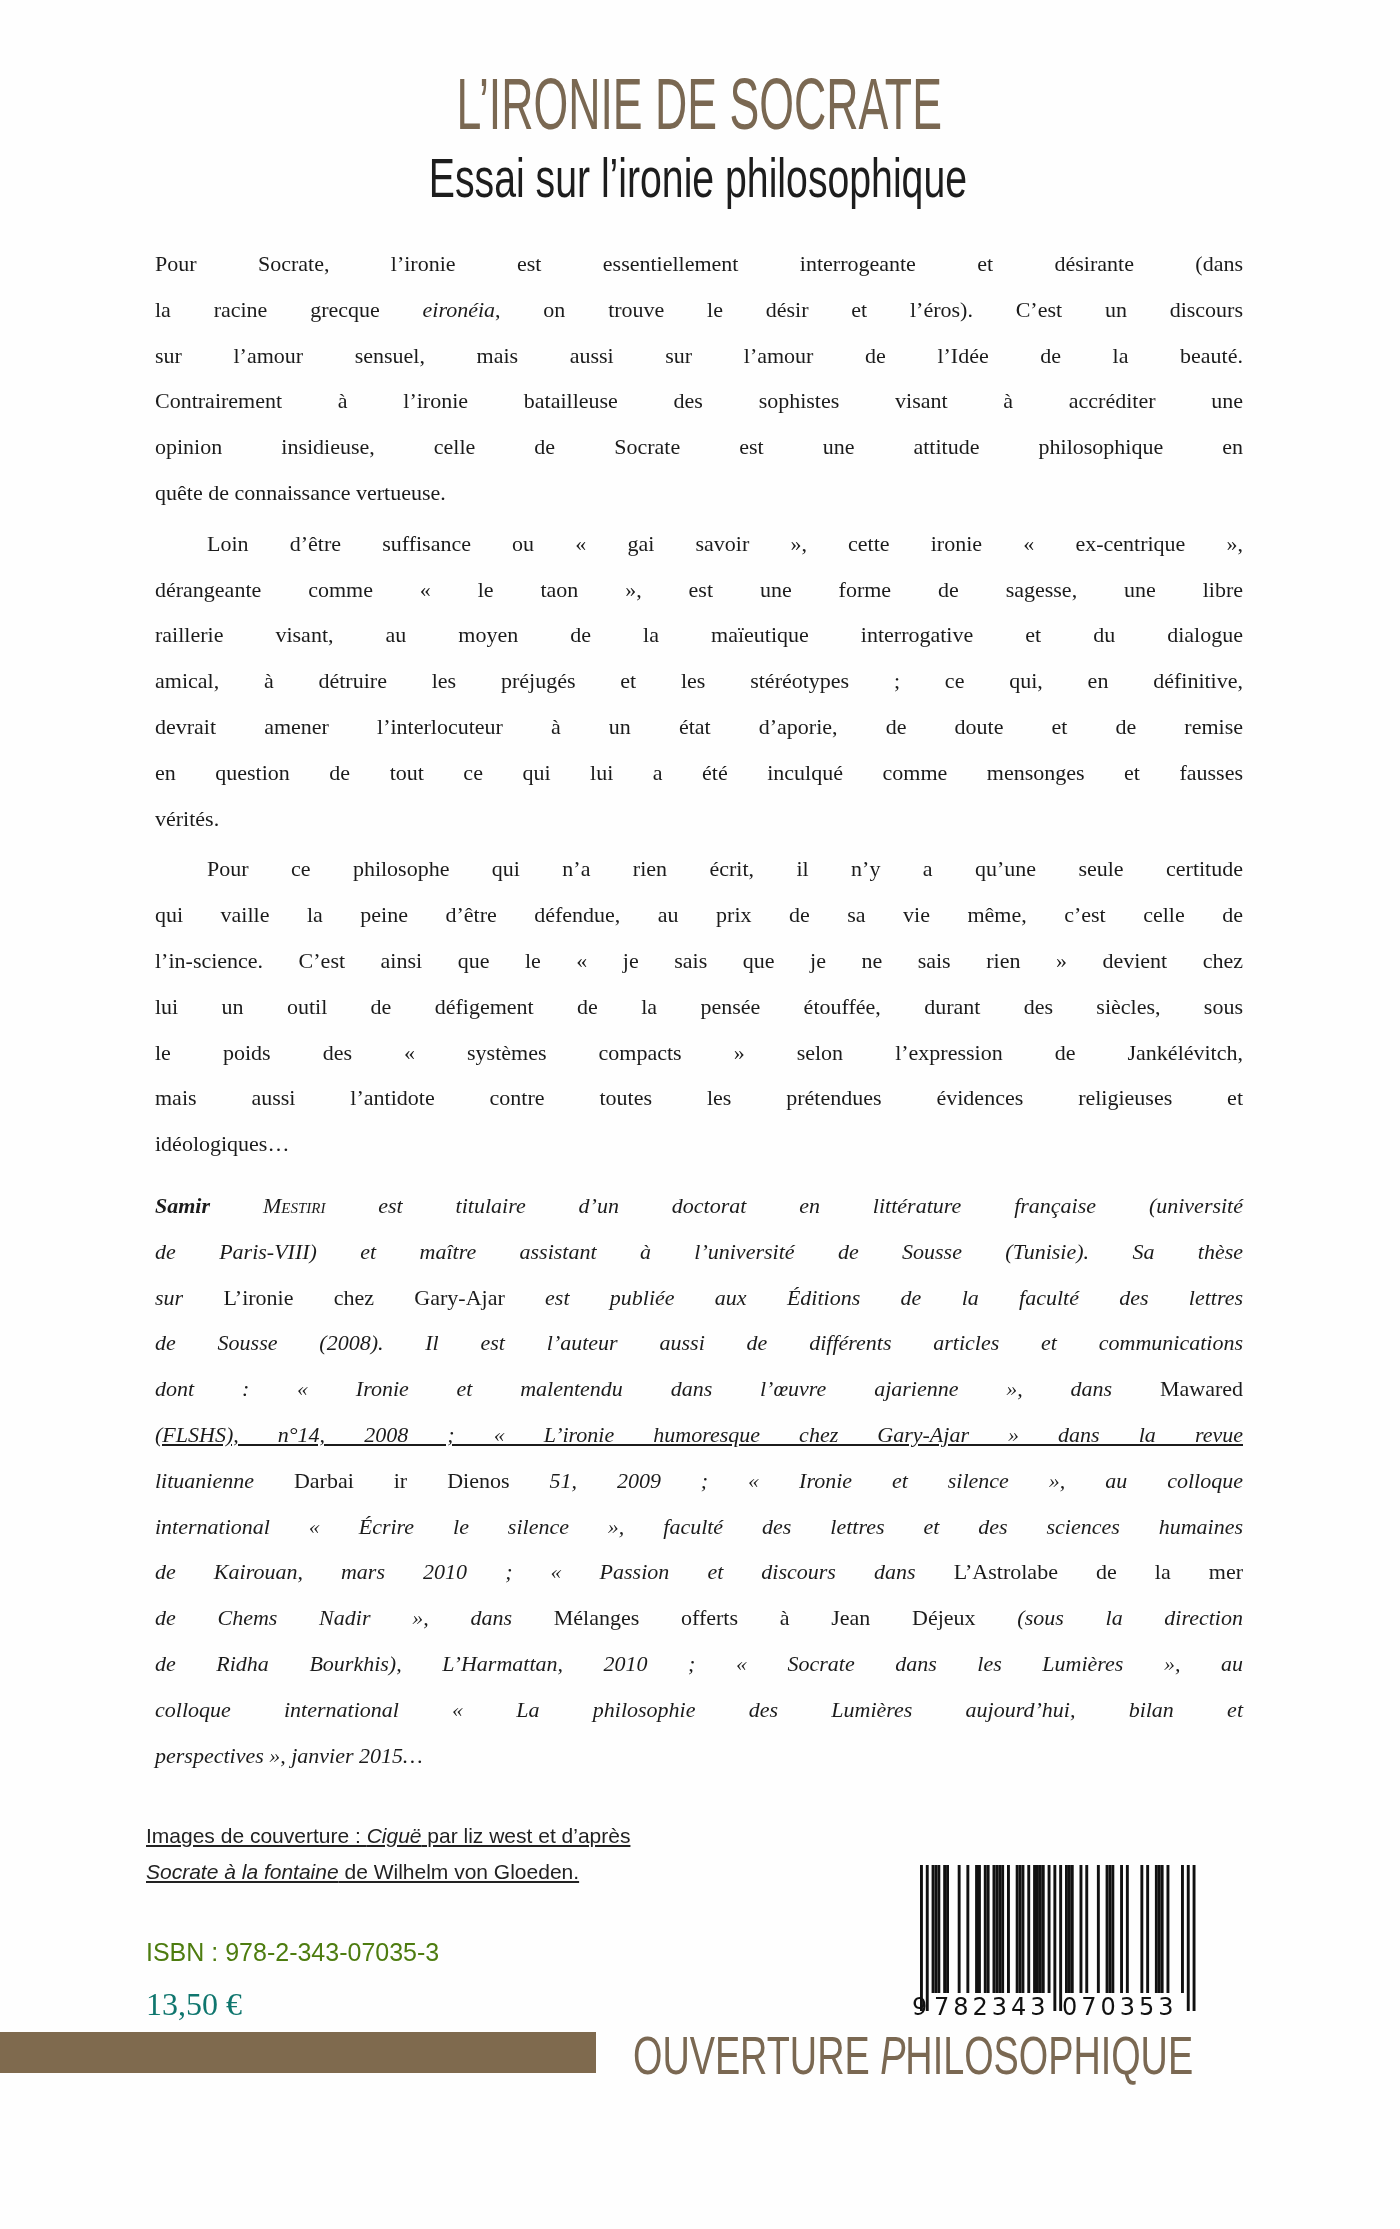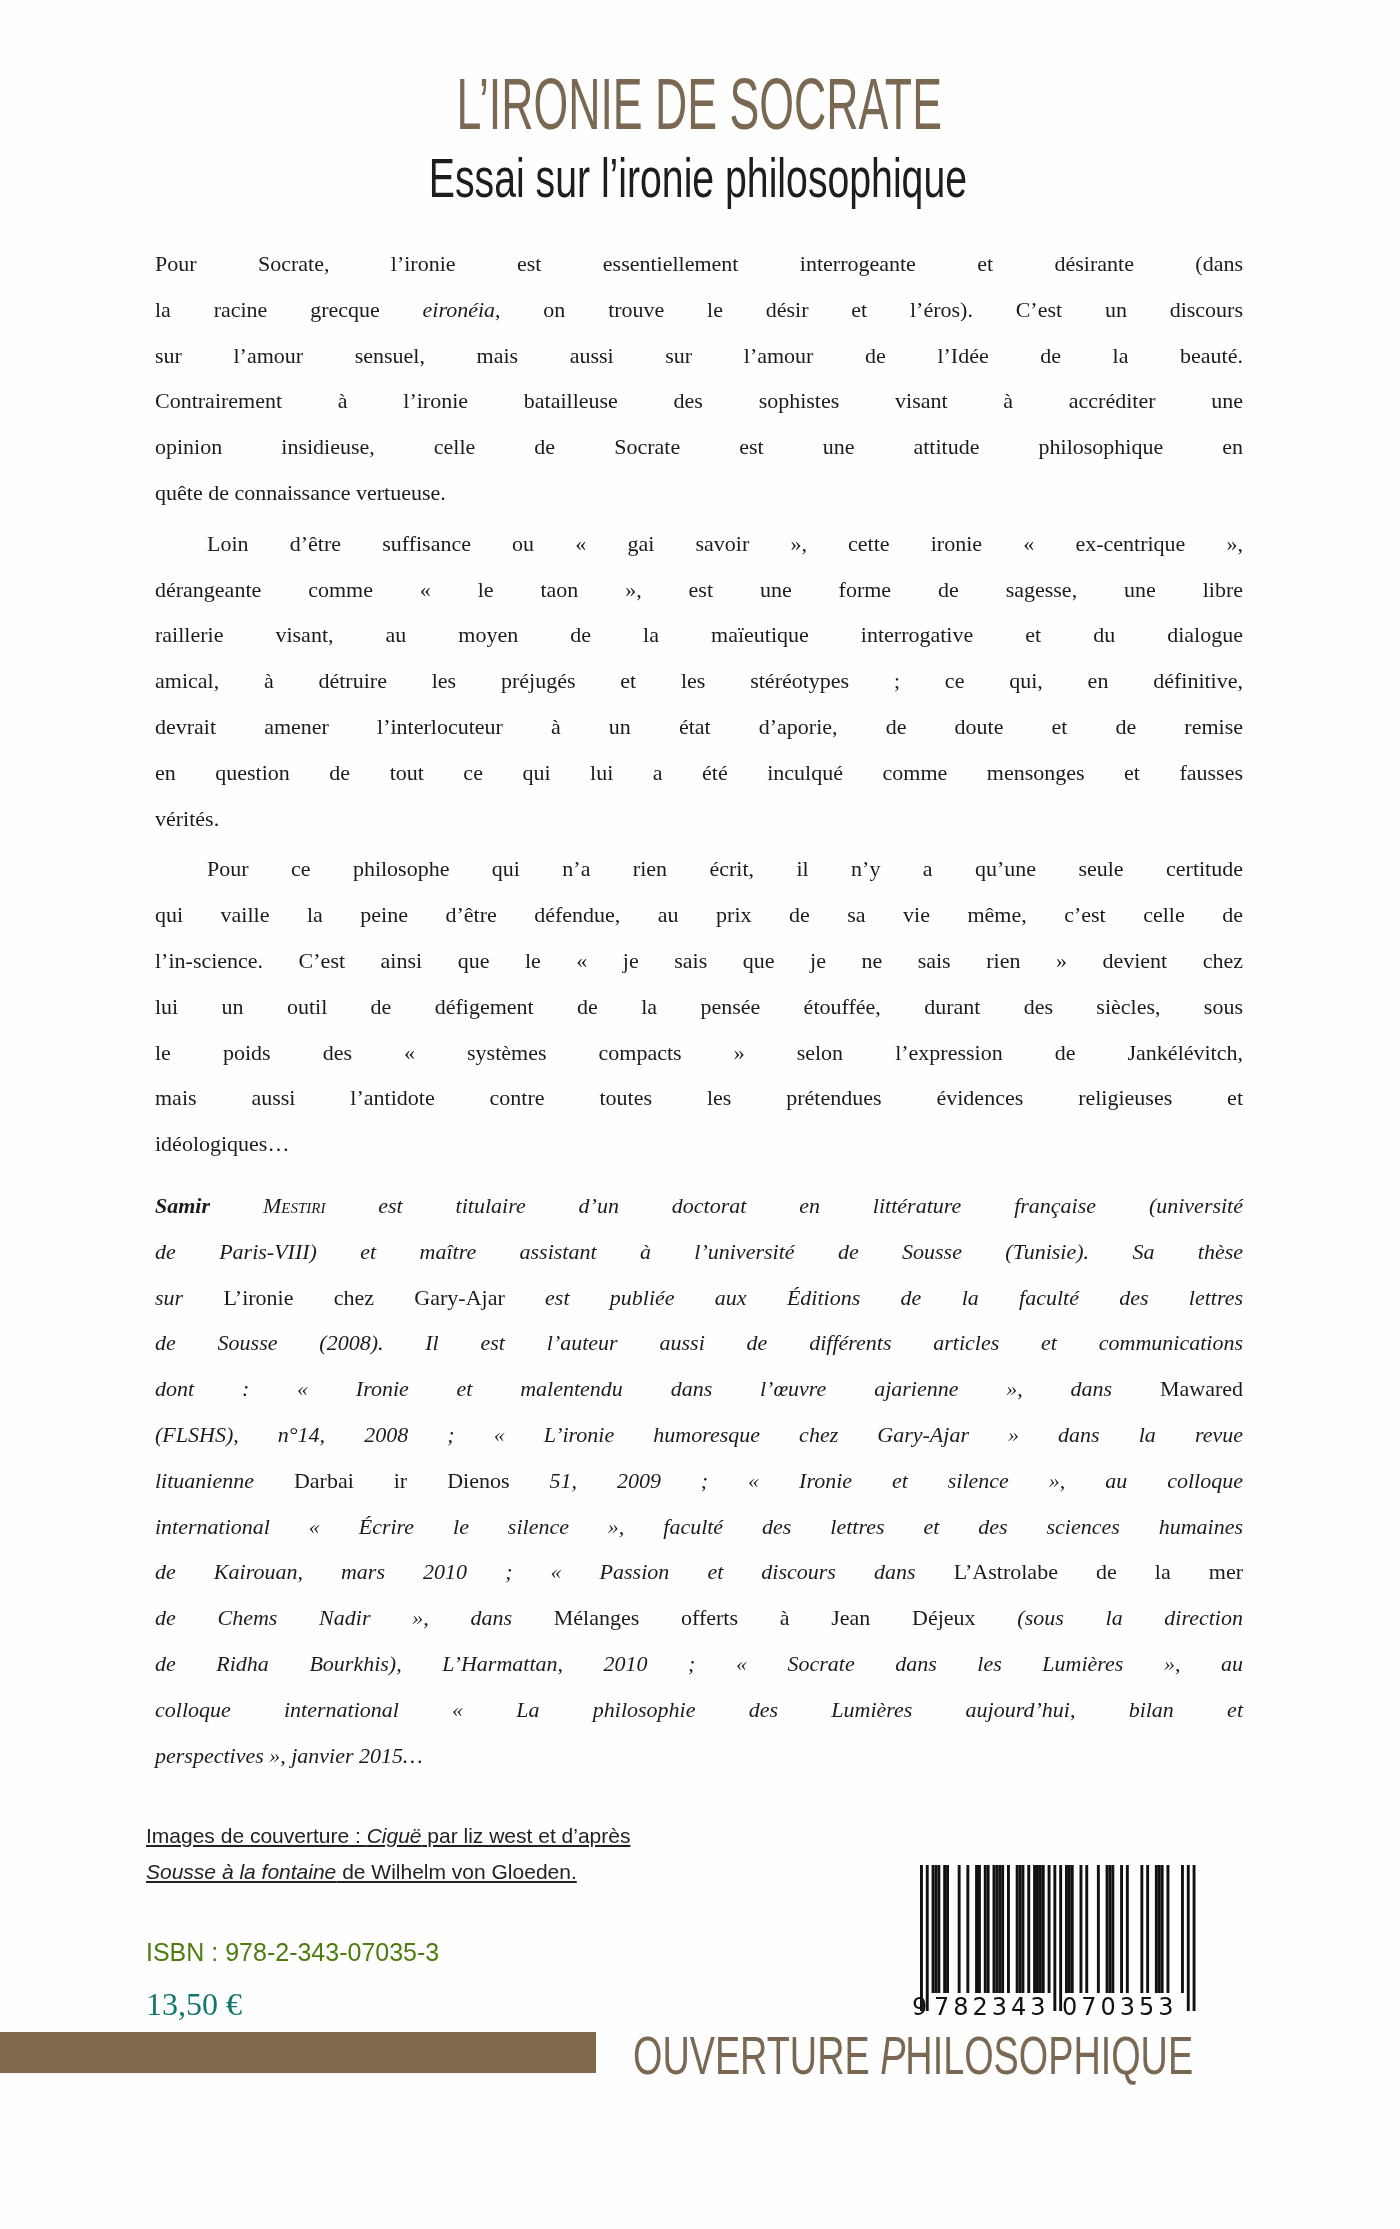--- a/index.html
+++ b/index.html
@@ -98,33 +98,33 @@
       <span class="line last"><span>idéologiques…</span></span>
     </div>
   </div>
 
 <div class="block" id="bio" style="top:1183px;">
     <span class="line" style="word-spacing: 0px;"><span class="b">Samir </span><span class="sc">Mestiri</span><span class="i"> est titulaire d’un doctorat en littérature française (université</span></span>
     <span class="line" style="word-spacing: 0px;"><span class="i">de Paris-VIII) et maître assistant à l’université de Sousse (Tunisie). Sa thèse</span></span>
     <span class="line" style="word-spacing: 0px;"><span class="i">sur </span><span>L’ironie chez Gary-Ajar</span><span class="i"> est publiée aux Éditions de la faculté des lettres</span></span>
     <span class="line" style="word-spacing: 0px;"><span class="i">de Sousse (2008). Il est l’auteur aussi de différents articles et communications</span></span>
     <span class="line" style="word-spacing: 0px;"><span class="i">dont : « Ironie et malentendu dans l’œuvre ajarienne », dans </span><span>Mawared</span></span>
-    <span class="line" style="word-spacing: 0px;"><span class="i">(FLSHS), n°14, 2008 ; « L’ironie humoresque chez Gary-Ajar » dans la revue</span></span>
+    <span class="line" style="word-spacing: 0px; text-decoration: underline;"><span class="i">(FLSHS), n°14, 2008 ; « L’ironie humoresque chez Gary-Ajar » dans la revue</span></span>
     <span class="line" style="word-spacing: 0px;"><span class="i">lituanienne </span><span>Darbai ir Dienos</span><span class="i"> 51, 2009 ; « Ironie et silence », au colloque</span></span>
     <span class="line" style="word-spacing: 0px;"><span class="i">international « Écrire le silence », faculté des lettres et des sciences humaines</span></span>
     <span class="line" style="word-spacing: 0px;"><span class="i">de Kairouan, mars 2010 ; « Passion et discours dans </span><span>L’Astrolabe de la mer</span></span>
     <span class="line" style="word-spacing: 0px;"><span class="i">de Chems Nadir », dans </span><span>Mélanges offerts à Jean Déjeux</span><span class="i"> (sous la direction</span></span>
     <span class="line" style="word-spacing: 0px;"><span class="i">de Ridha Bourkhis), L’Harmattan, 2010 ; « Socrate dans les Lumières », au</span></span>
     <span class="line" style="word-spacing: 0px;"><span class="i">colloque international « La philosophie des Lumières aujourd’hui, bilan et</span></span>
     <span class="line last"><span class="i">perspectives », janvier 2015…</span></span>
   </div>
 
 <div id="credits">
     <span class="cl"><span>Images de couverture : </span><span class="i">Ciguë</span><span> par liz west et d’après</span></span>
-    <span class="cl"><span class="i">Sousse à la fontaine</span><span> de Wilhelm von Gloeden.</span></span>
+    <span class="cl"><span class="i">Socrate à la fontaine</span><span> de Wilhelm von Gloeden.</span></span>
   </div>
 
 <div id="isbn">ISBN : 978-2-343-07035-3</div>
 <div id="price">13,50 €</div>
 
 <svg id="barcode" viewBox="0 0 310 160" xmlns="http://www.w3.org/2000/svg">
   <g id="bars">
       <rect x="20" y="5" width="2.9" height="146" fill="#111"></rect>
       <rect x="25.8" y="5" width="2.9" height="146" fill="#111"></rect>
       <rect x="31.6" y="5" width="2.9" height="128" fill="#111"></rect>

